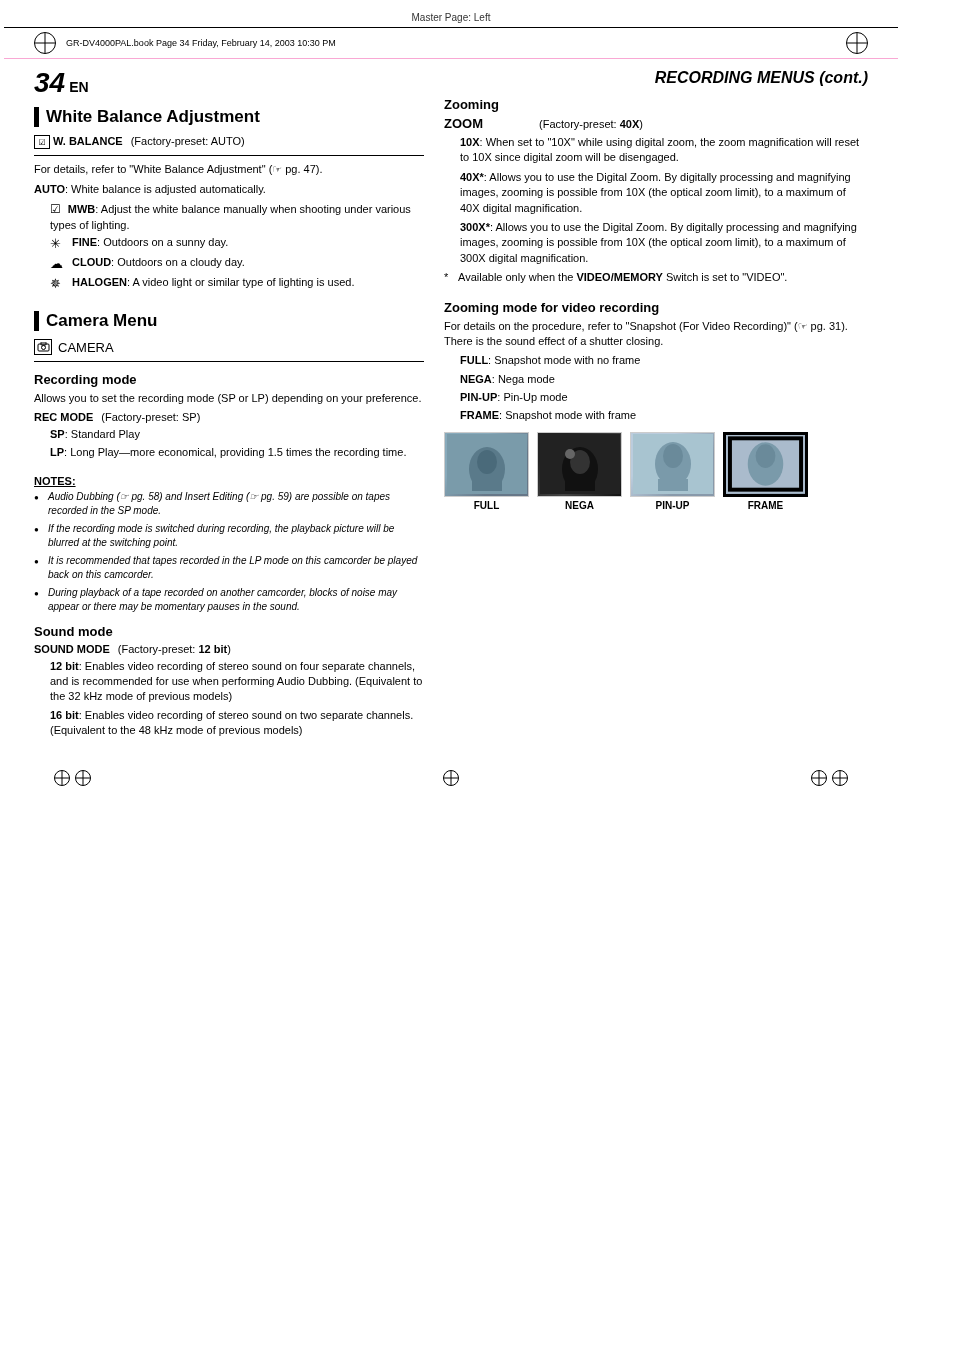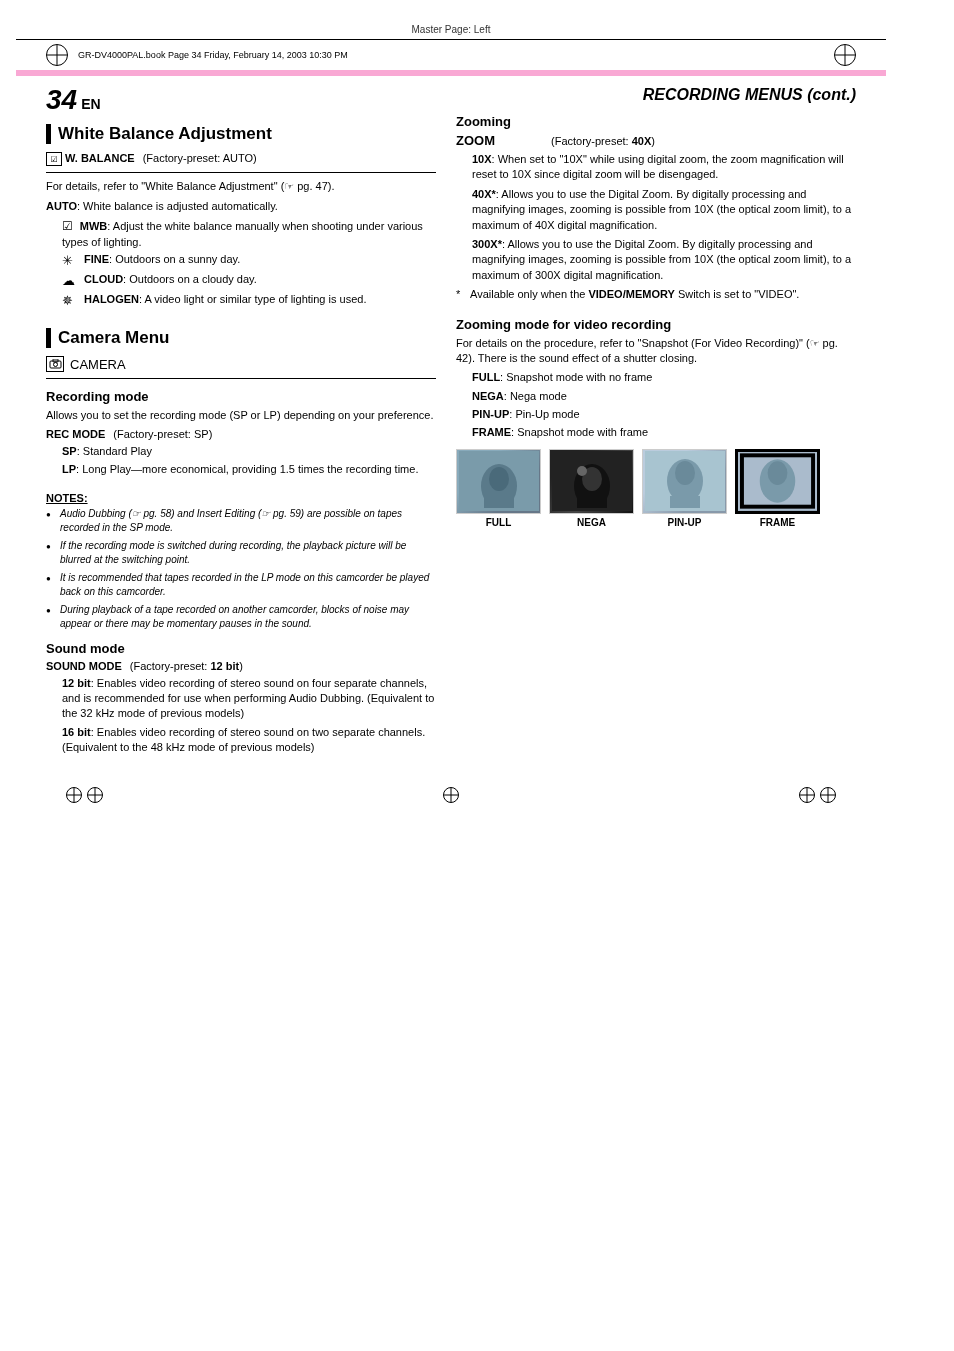--- a/index.html
+++ b/index.html
@@ -11,21 +11,21 @@
       width: 954px;
       min-height: 1351px;
       position: relative;
     }
 
     .page-container {
       width: 902px;
       min-height: 1351px;
       background: #fff;
       position: relative;
-      padding: 16px;
+      padding: 4px;
     }
 
     
     .master-top {
       text-align: center;
       font-size: 10px;
       padding: 8px 0 4px 0;
       color: #333;
     }
 
@@ -331,21 +331,21 @@
   </style>
 </head>
 <body>
 
 <div class="page-container">
 
   <div class="master-top">
     <span>Master Page: Left</span>
   </div>
 
-  <div style="display:flex; align-items:center; padding: 4px 30px; border-top: 1px solid #000; border-bottom: 6px solid #f9a8d4; margin: 0 0 0 0;">
+  <div style="display:flex; align-items:center; padding: 4px 30px; border-top: 1px solid #000; border-bottom: 1px solid #f9a8d4; margin: 0 0 0 0;">
     <div class="reg-mark"></div>
     <span style="margin-left:10px; font-size:9px;">GR-DV4000PAL.book  Page 34  Friday, February 14, 2003  10:30 PM</span>
     <div style="flex:1"></div>
     <div class="reg-mark"></div>
   </div>
 
   <div class="main-content">
 
     <div class="left-col">
 
@@ -468,21 +468,21 @@
           <span class="label-bold">300X*</span>: Allows you to use the Digital Zoom. By digitally processing and magnifying images, zooming is possible from 10X (the optical zoom limit), to a maximum of 300X digital magnification.
         </div>
         <div class="asterisk-note" style="margin-top:4px; padding-left:14px;">
           Available only when the <strong>VIDEO/MEMORY</strong> Switch is set to "VIDEO".
         </div>
       </div>
 
       <div style="margin-top:14px;">
         <div class="sub-section-heading">Zooming mode for video recording</div>
         <p>
-          For details on the procedure, refer to "Snapshot (For Video Recording)" (☞ pg. 42). There is the sound effect of a shutter closing.
+          For details on the procedure, refer to "Snapshot (For Video Recording)" (☞ pg. 31). There is the sound effect of a shutter closing.
         </p>
 
 
         <div class="indent-block">
           <span class="label-bold">FULL</span>: Snapshot mode with no frame
         </div>
         <div class="indent-block">
           <span class="label-bold">NEGA</span>: Nega mode
         </div>
         <div class="indent-block">

